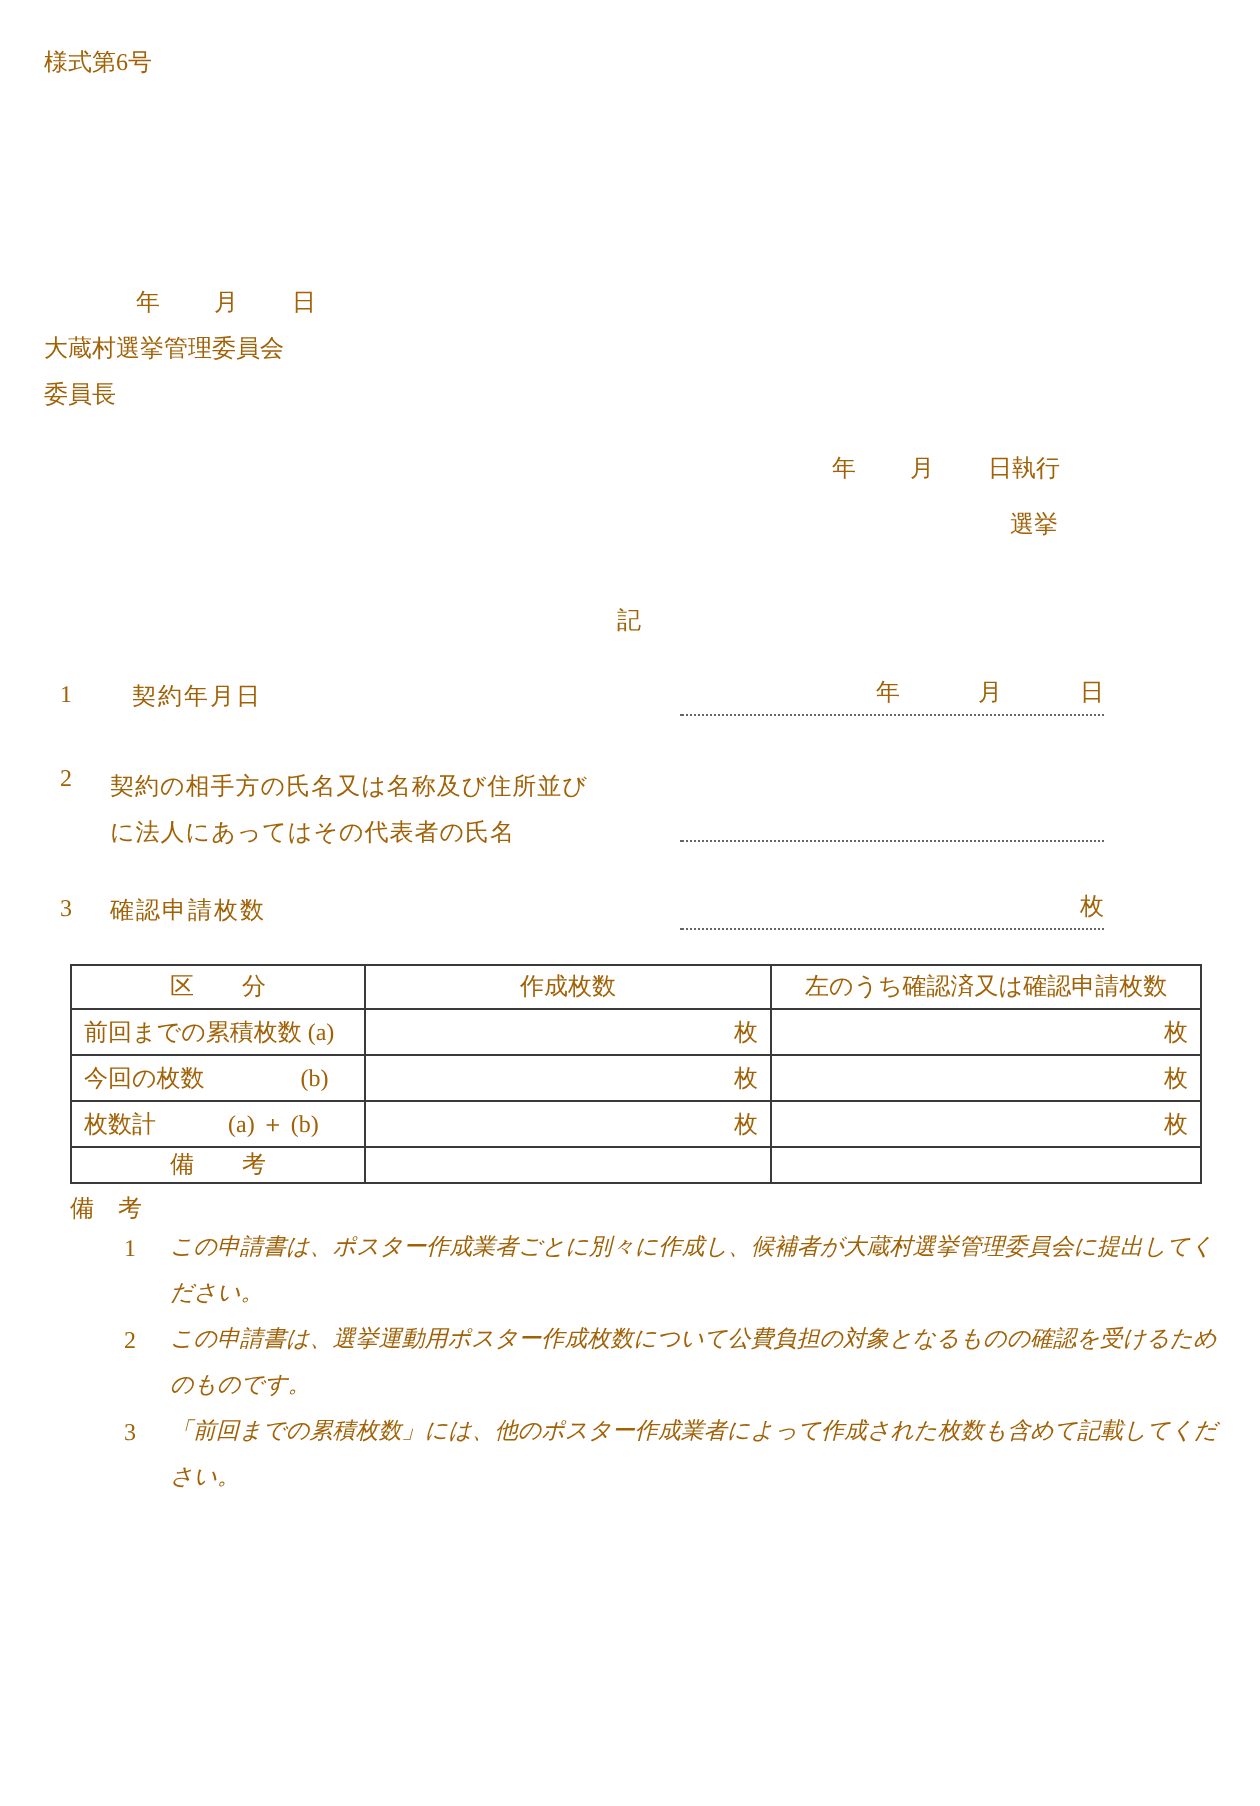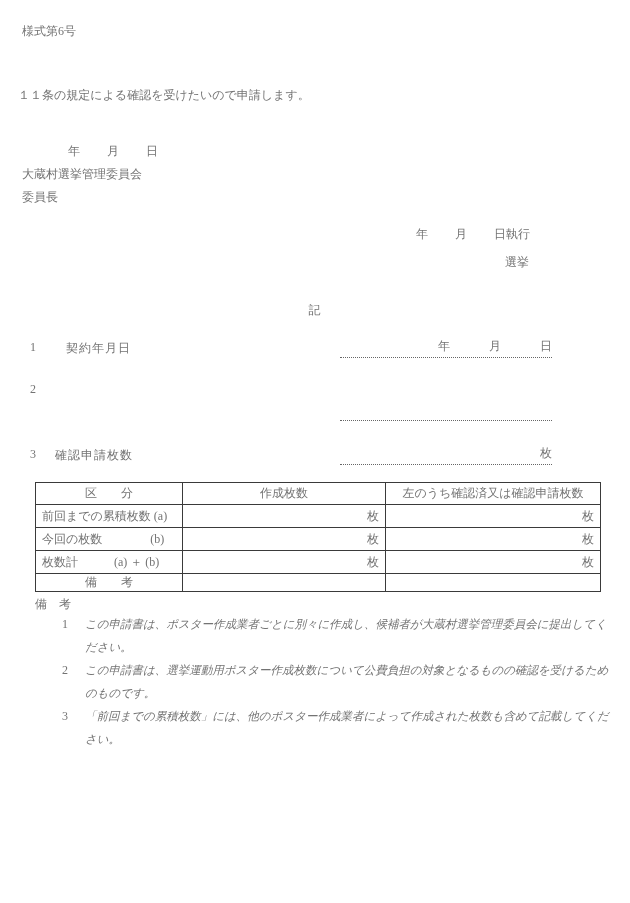--- a/index.html
+++ b/index.html
@@ -1,20 +1,20 @@
 <!DOCTYPE html>
 <html><head>
 <meta charset="utf-8">
 <style>
   html,body{margin:0;padding:0;background:#e8e8e8;}
   .page{
     position:relative;width:630px;height:903px;margin:0 auto;
     background:#ffffff;overflow:hidden;
     font-family:"Liberation Serif","DejaVu Serif",serif;
-    font-size:12px;color:#737373;
+    font-size:12px;color:#a16207;
   }
   .abs{position:absolute;}
   .form-number{left:22px;top:23px;}
   .doc-title{left:0;right:0;top:47px;text-align:center;font-size:12.5px;letter-spacing:1px;}
   .intro{left:18px;top:84px;width:600px;line-height:23px;}
   .date-line{left:68px;top:143px;}
   .committee{left:22px;top:166px;}
   .chairman{left:22px;top:189px;}
   .exec-date{left:416px;top:226px;}
   .election{left:505px;top:234px;margin-top:20px;}
@@ -58,37 +58,40 @@
   .note .ntext{width:524px;font-size:11.5px;line-height:23px;font-style:italic;}
 </style>
 </head>
 <body>
 
 <div class="page">
 
   <div class="abs form-number">様式第6号</div>
 
   <div class="abs intro">
-    <div>１１条の規定による確認を受けたいので申請します。</div>
   </div>
 
   <div class="abs date-line">年　 　月　 　日</div>
   <div class="abs committee">大蔵村選挙管理委員会</div>
   <div class="abs chairman">委員長</div>
   <div class="abs exec-date">年　 　月　 　日執行</div>
   <div class="abs election">選挙</div>
 
 
   <div class="abs ki">記</div>
 
   <div class="abs item-no i1-no">1</div>
   <div class="abs i1-label">契約年月日</div>
   <div class="abs i1-field">年　　　 月　　　 日</div>
 
   <div class="abs item-no i2-no">2</div>
+  <div class="abs i2-label">
+    <div>契約の相手方の氏名又は名称及び住所並び</div>
+    <div>に法人にあってはその代表者の氏名</div>
+  </div>
   <div class="abs i2-field"></div>
 
   <div class="abs item-no i3-no">3</div>
   <div class="abs i3-label">確認申請枚数</div>
   <div class="abs i3-field">枚</div>
 
   <table class="ptable">
     <colgroup>
         <col class="c1">
         <col class="c2">

